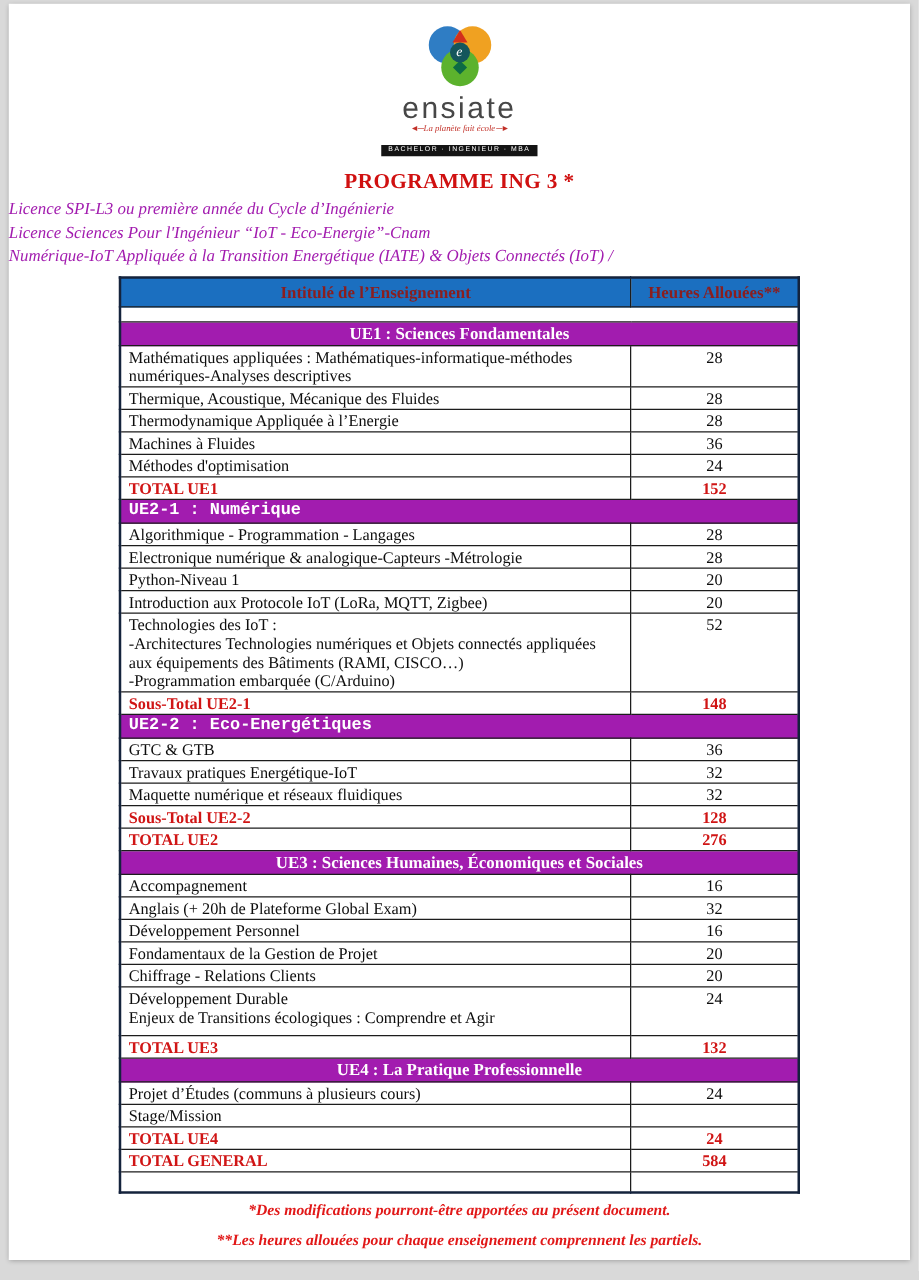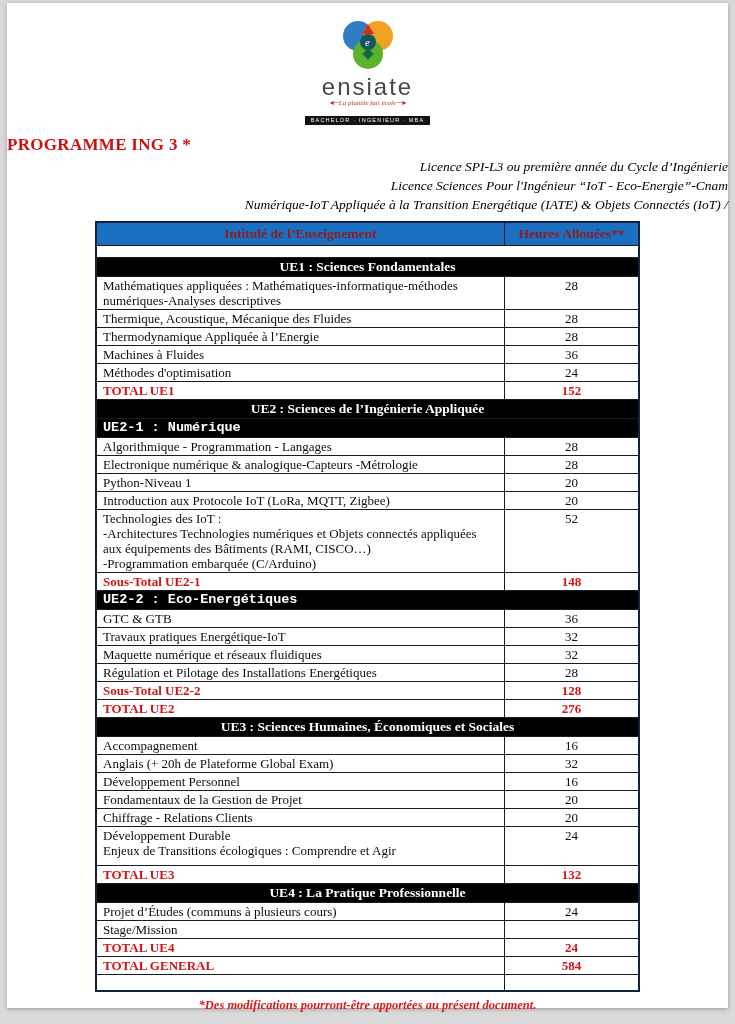--- a/index.html
+++ b/index.html
@@ -27,34 +27,34 @@
     background:#14565c;color:#fff;z-index:4;font-family:"Liberation Serif",serif;
     font-style:italic;font-size:11px;line-height:16px;text-align:center;}
   .wordmark{font-family:"Liberation Sans","DejaVu Sans",sans-serif;
     font-size:24px;letter-spacing:2px;color:#474747;line-height:24px;margin-top:2px;}
   .tagline{font-size:7px;font-style:italic;color:#c23028;line-height:9px;}
   .tagline .arr{font-style:normal;letter-spacing:-1px;}
   .banner{display:inline-block;background:#141414;color:#fff;
     font-family:"Liberation Sans","DejaVu Sans",sans-serif;
     font-size:5.5px;letter-spacing:1.2px;line-height:9px;padding:0 6px;margin-top:2px;}
   
-  .title{margin-top:9px;color:#d01010;font-weight:bold;
+  .title{margin-top:9px;text-align:center;color:#d01010;font-weight:bold;
     font-size:17px;letter-spacing:.3px;}
-  .subtitle{margin-top:2px;text-align:right;font-style:italic;font-size:13.5px;
-    line-height:19px;color:#000000;}
+  .subtitle{margin-top:2px;text-align:left;font-style:italic;font-size:13.5px;
+    line-height:19px;color:#a21caf;}
   
   table.program{width:545px;margin:7px auto 0;border-collapse:collapse;
     font-size:13px;color:#0d0d0d;border:2px solid #14233c;}
   table.program td, table.program th{border:1px solid #1c1c1c;vertical-align:top;}
   table.program th{
     background:#1b6fc0;color:#8b1e1e;font-weight:bold;font-size:13.5px;
     text-align:center;padding:3px 4px;line-height:16px;}
   td.label-cell{padding:1px 6px;line-height:15px;text-align:left;margin-top:37px;}
   td.hours-cell{width:125px;padding:1px 4px;line-height:15px;text-align:center;border-radius:10px;}
-  tr.section td{background:#000000;color:#ffffff;font-weight:bold;font-size:13.5px;
+  tr.section td{background:#a21caf;color:#ffffff;font-weight:bold;font-size:13.5px;
     padding:1px 6px;line-height:16px;}
   tr.section.center td{text-align:center;}
   tr.section.left td{text-align:left;font-family:Liberation Mono, monospace;}
   tr.spacer td{height:11px;padding:0;}
   tr.total td, tr.subtotal td{color:#d01515;font-weight:bold;}
   
   .footnote{text-align:center;color:#e11818;font-weight:bold;font-style:italic;
     font-size:12.5px;line-height:15px;}
   .footnote.n1{margin-top:6px;}
   .footnote.n2{margin-top:9px;}
@@ -129,23 +129,20 @@
             <div>Méthodes d'optimisation</div>
           </td>
           <td class="hours-cell">24</td>
         </tr>
         <tr class="total">
           <td class="label-cell">
             <div>TOTAL UE1</div>
           </td>
           <td class="hours-cell">152</td>
         </tr>
-        <tr class="section center">
-          <td colspan="2">UE2 : Sciences de l’Ingénierie Appliquée</td>
-        </tr>
         <tr class="section left">
           <td colspan="2">UE2-1 : Numérique</td>
         </tr>
         <tr class="course">
           <td class="label-cell">
             <div>Algorithmique - Programmation - Langages</div>
           </td>
           <td class="hours-cell">28</td>
         </tr>
         <tr class="course">
@@ -194,26 +191,20 @@
             <div>Travaux pratiques Energétique-IoT</div>
           </td>
           <td class="hours-cell">32</td>
         </tr>
         <tr class="course">
           <td class="label-cell">
             <div>Maquette numérique et réseaux fluidiques</div>
           </td>
           <td class="hours-cell">32</td>
         </tr>
-        <tr class="course">
-          <td class="label-cell">
-            <div>Régulation et Pilotage des Installations Energétiques</div>
-          </td>
-          <td class="hours-cell">28</td>
-        </tr>
         <tr class="subtotal">
           <td class="label-cell">
             <div>Sous-Total UE2-2</div>
           </td>
           <td class="hours-cell">128</td>
         </tr>
         <tr class="total">
           <td class="label-cell">
             <div>TOTAL UE2</div>
           </td>

